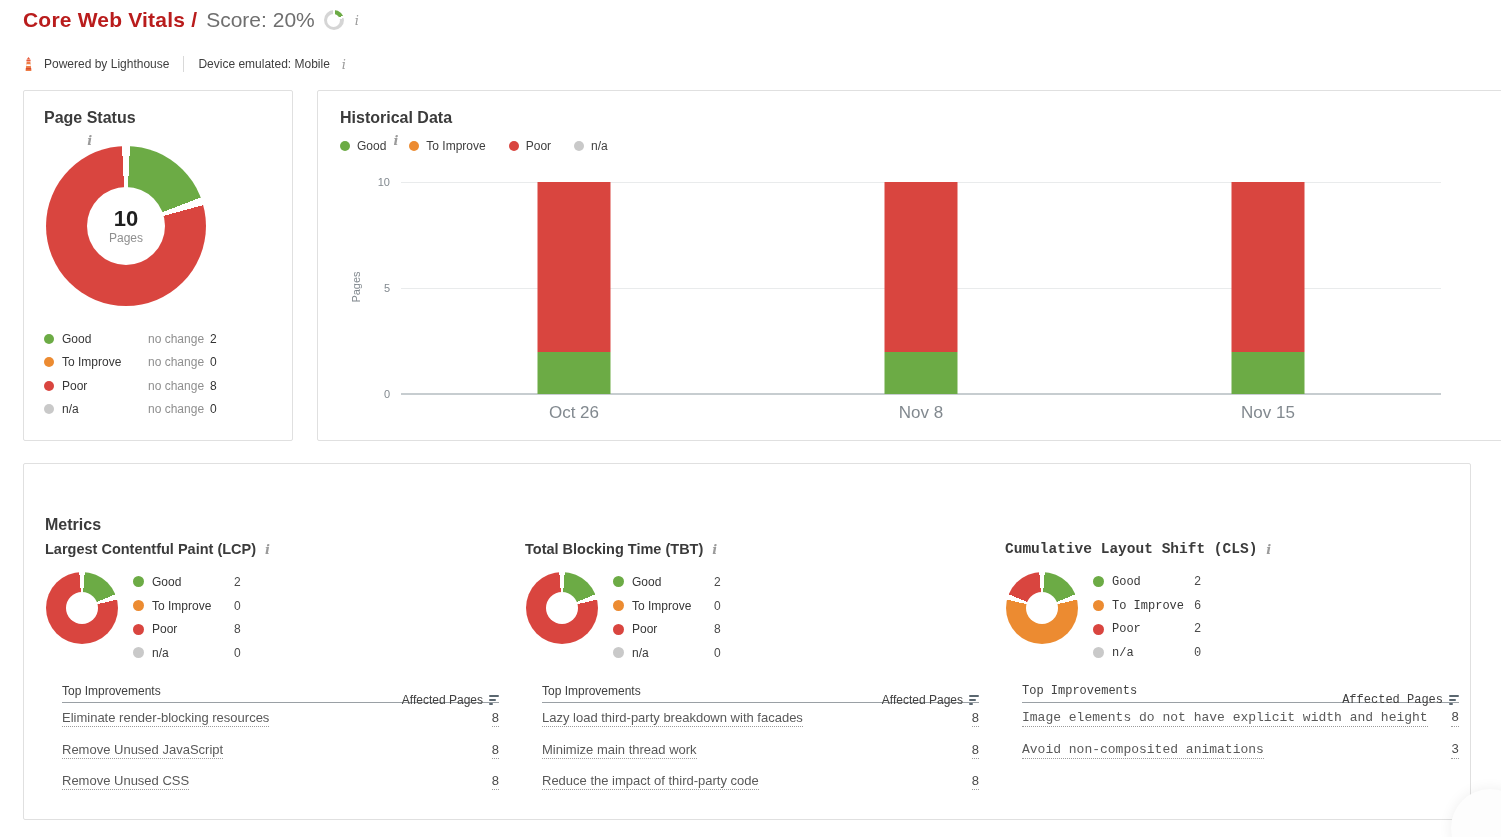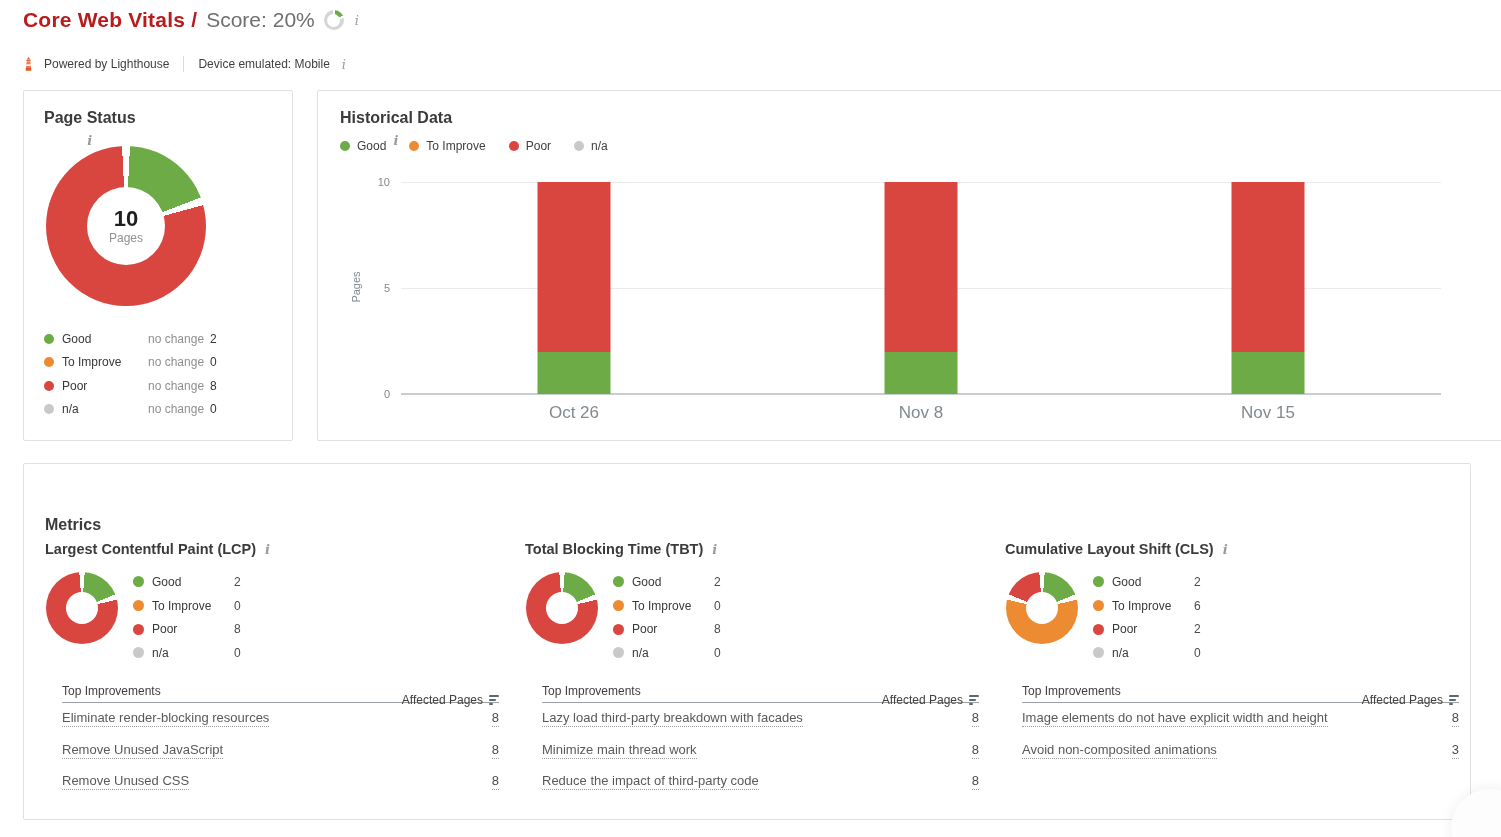--- a/index.html
+++ b/index.html
@@ -322,21 +322,21 @@
         <a class="imp-link">Minimize main thread work</a>
         <a class="imp-count">8</a>
       </div>
       <div class="imp-row">
         <a class="imp-link">Reduce the impact of third-party code</a>
         <a class="imp-count">8</a>
       </div>
     </div>
   </div>
 
-  <div class="metric-col" style="left:981px;">
+  <div class="metric-col" style="left:981px;font-family:Liberation Mono, monospace;">
     <div class="metric-title">
       <span>Cumulative Layout Shift (CLS)</span>
       <span class="info-icon"></span>
     </div>
     <div class="donut donut-sm metric-donut" style="background: conic-gradient(rgb(255, 255, 255) 0%, rgb(255, 255, 255) 1.2%, rgb(108, 171, 69) 1.2%, rgb(108, 171, 69) 18.8%, rgb(255, 255, 255) 18.8%, rgb(255, 255, 255) 20%, rgb(255, 255, 255) 20%, rgb(255, 255, 255) 21.2%, rgb(236, 139, 49) 21.2%, rgb(236, 139, 49) 78.8%, rgb(255, 255, 255) 78.8%, rgb(255, 255, 255) 80%, rgb(255, 255, 255) 80%, rgb(255, 255, 255) 81.2%, rgb(217, 69, 63) 81.2%, rgb(217, 69, 63) 98.8%, rgb(255, 255, 255) 98.8%, rgb(255, 255, 255) 100%);">
         <span class="hole"></span>
       </div>
     <div class="m-legend">
       <div class="m-row">
         <span class="dot m-dot" style="background:#6cab45"></span>

